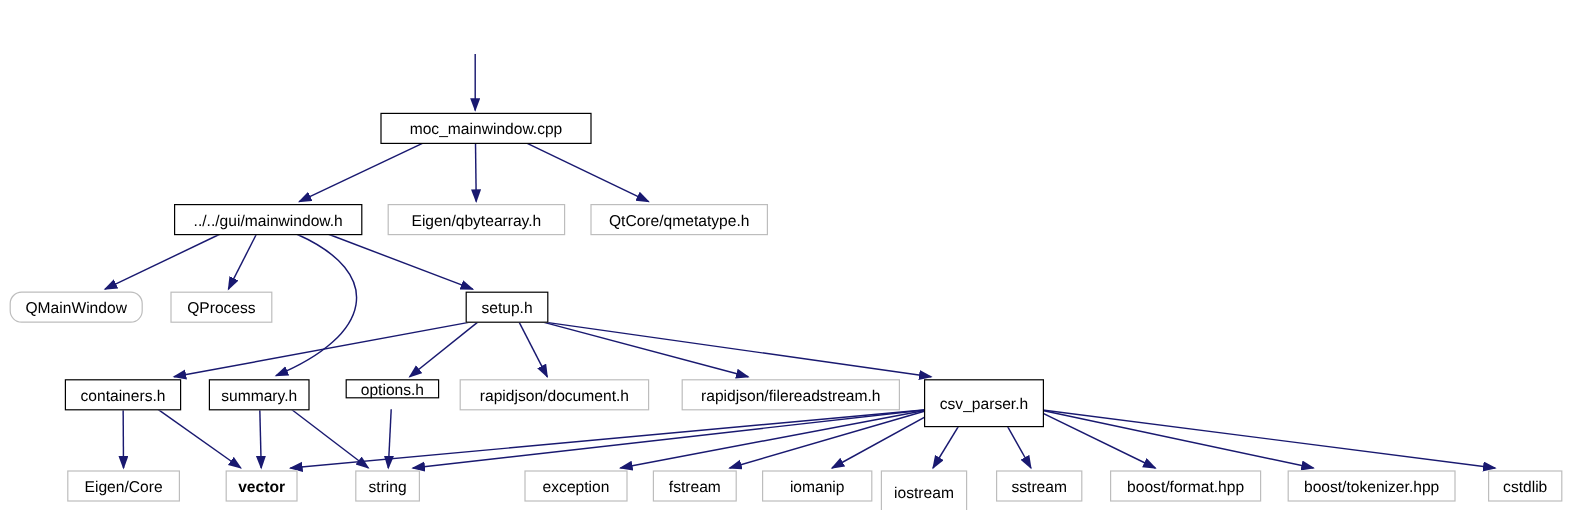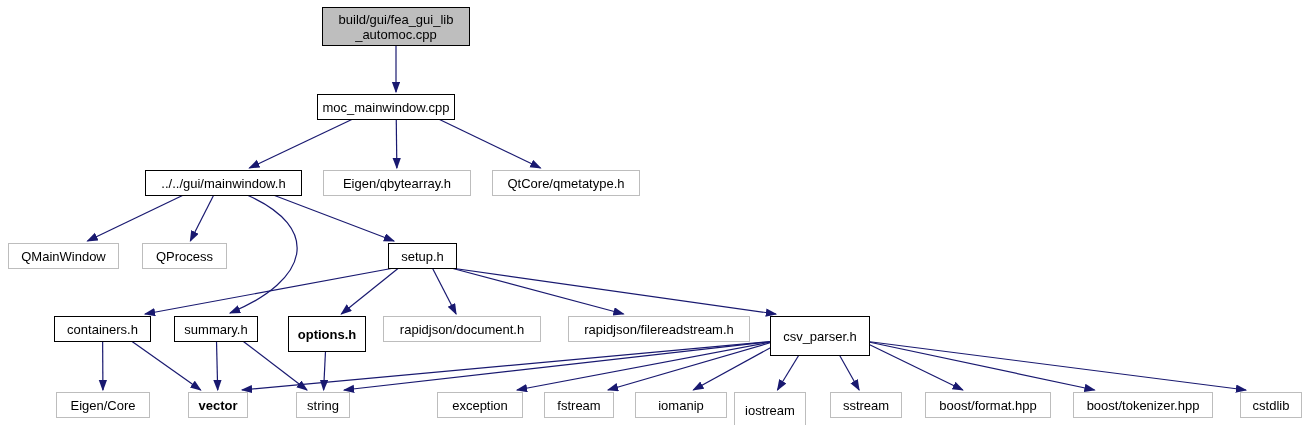--- a/index.html
+++ b/index.html
@@ -56,32 +56,30 @@
         <path d="M 776,341 L 608,390" class="edge" stroke="#191970" stroke-width="1.2" marker-end="url(#arrow)"></path>
         <path d="M 782.75,341 L 693.35,390" class="edge" stroke="#191970" stroke-width="1.2" marker-end="url(#arrow)"></path>
         <path d="M 807.5,341 L 777.5,390" class="edge" stroke="#191970" stroke-width="1.2" marker-end="url(#arrow)"></path>
         <path d="M 831.5,341 L 859.1,390" class="edge" stroke="#191970" stroke-width="1.2" marker-end="url(#arrow)"></path>
         <path d="M 862,341 L 962.8,390" class="edge" stroke="#191970" stroke-width="1.2" marker-end="url(#arrow)"></path>
         <path d="M 864,341 L 1094.55,390" class="edge" stroke="#191970" stroke-width="1.2" marker-end="url(#arrow)"></path>
         <path d="M 864,341 L 1246,390" class="edge" stroke="#191970" stroke-width="1.2" marker-end="url(#arrow)"></path>
       </g>
   </svg>
   <div id="node-layer">
-      <div class="node node-current" style="left: 322px; top: 7px; width: 148px; height: 39px;">build/gui/fea_gui_lib
-_automoc.cpp</div>
-      <div class="node node-internal" style="left: 317px; top: 94px; width: 138px; height: 26px;">moc_mainwindow.cpp</div>
+      <div class="node node-internal" style="left: 317px; top: 94px; width: 176px; height: 26px;">moc_mainwindow.cpp</div>
       <div class="node node-internal" style="left: 145px; top: 170px; width: 157px; height: 26px;">../../gui/mainwindow.h</div>
       <div class="node node-external" style="left: 323px; top: 170px; width: 148px; height: 26px;">Eigen/qbytearray.h</div>
       <div class="node node-external" style="left: 492px; top: 170px; width: 148px; height: 26px;">QtCore/qmetatype.h</div>
-      <div class="node node-external" style="left: 8px; top: 243px; width: 111px; height: 26px;">QMainWindow</div>
+      <div class="node node-external" style="left: 8px; top: 243px; width: 111px; height: 26px; border-radius: 10px;">QMainWindow</div>
       <div class="node node-external" style="left: 142px; top: 243px; width: 85px; height: 26px;">QProcess</div>
       <div class="node node-internal" style="left: 388px; top: 243px; width: 69px; height: 26px;">setup.h</div>
       <div class="node node-internal" style="left: 54px; top: 316px; width: 97px; height: 26px;">containers.h</div>
       <div class="node node-internal" style="left: 174px; top: 316px; width: 84px; height: 26px;">summary.h</div>
-      <div class="node node-internal" style="left: 288px; top: 316px; width: 78px; height: 36px; font-weight: bold;">options.h</div>
+      <div class="node node-internal" style="left: 288px; top: 316px; width: 78px; height: 16px;">options.h</div>
       <div class="node node-external" style="left: 383px; top: 316px; width: 158px; height: 26px;">rapidjson/document.h</div>
       <div class="node node-external" style="left: 568px; top: 316px; width: 182px; height: 26px;">rapidjson/filereadstream.h</div>
       <div class="node node-internal" style="left: 770px; top: 316px; width: 100px; height: 40px;">csv_parser.h</div>
       <div class="node node-external" style="left: 56px; top: 392px; width: 94px; height: 26px;">Eigen/Core</div>
       <div class="node node-external" style="left: 188px; top: 392px; width: 60px; height: 26px; font-weight: bold;">vector</div>
       <div class="node node-external" style="left: 296px; top: 392px; width: 54px; height: 26px;">string</div>
       <div class="node node-external" style="left: 437px; top: 392px; width: 86px; height: 26px;">exception</div>
       <div class="node node-external" style="left: 544px; top: 392px; width: 70px; height: 26px;">fstream</div>
       <div class="node node-external" style="left: 635px; top: 392px; width: 92px; height: 26px;">iomanip</div>
       <div class="node node-external" style="left: 734px; top: 392px; width: 72px; height: 36px;">iostream</div>

